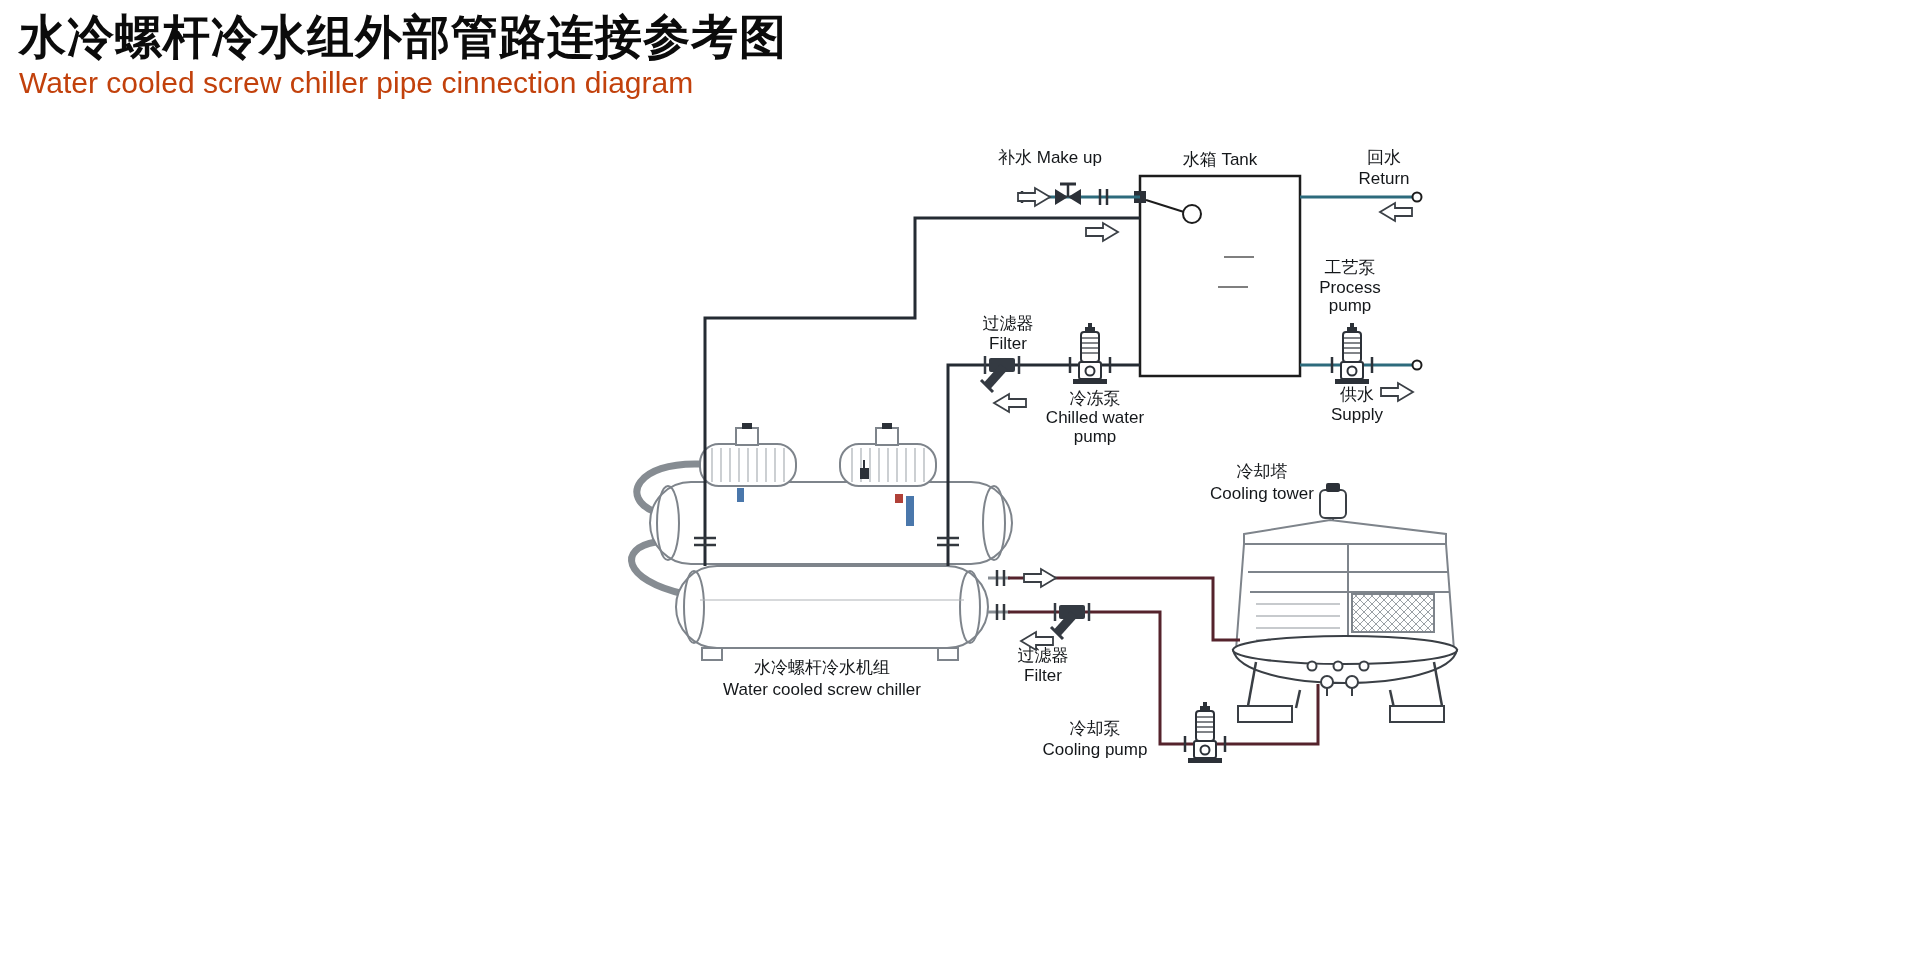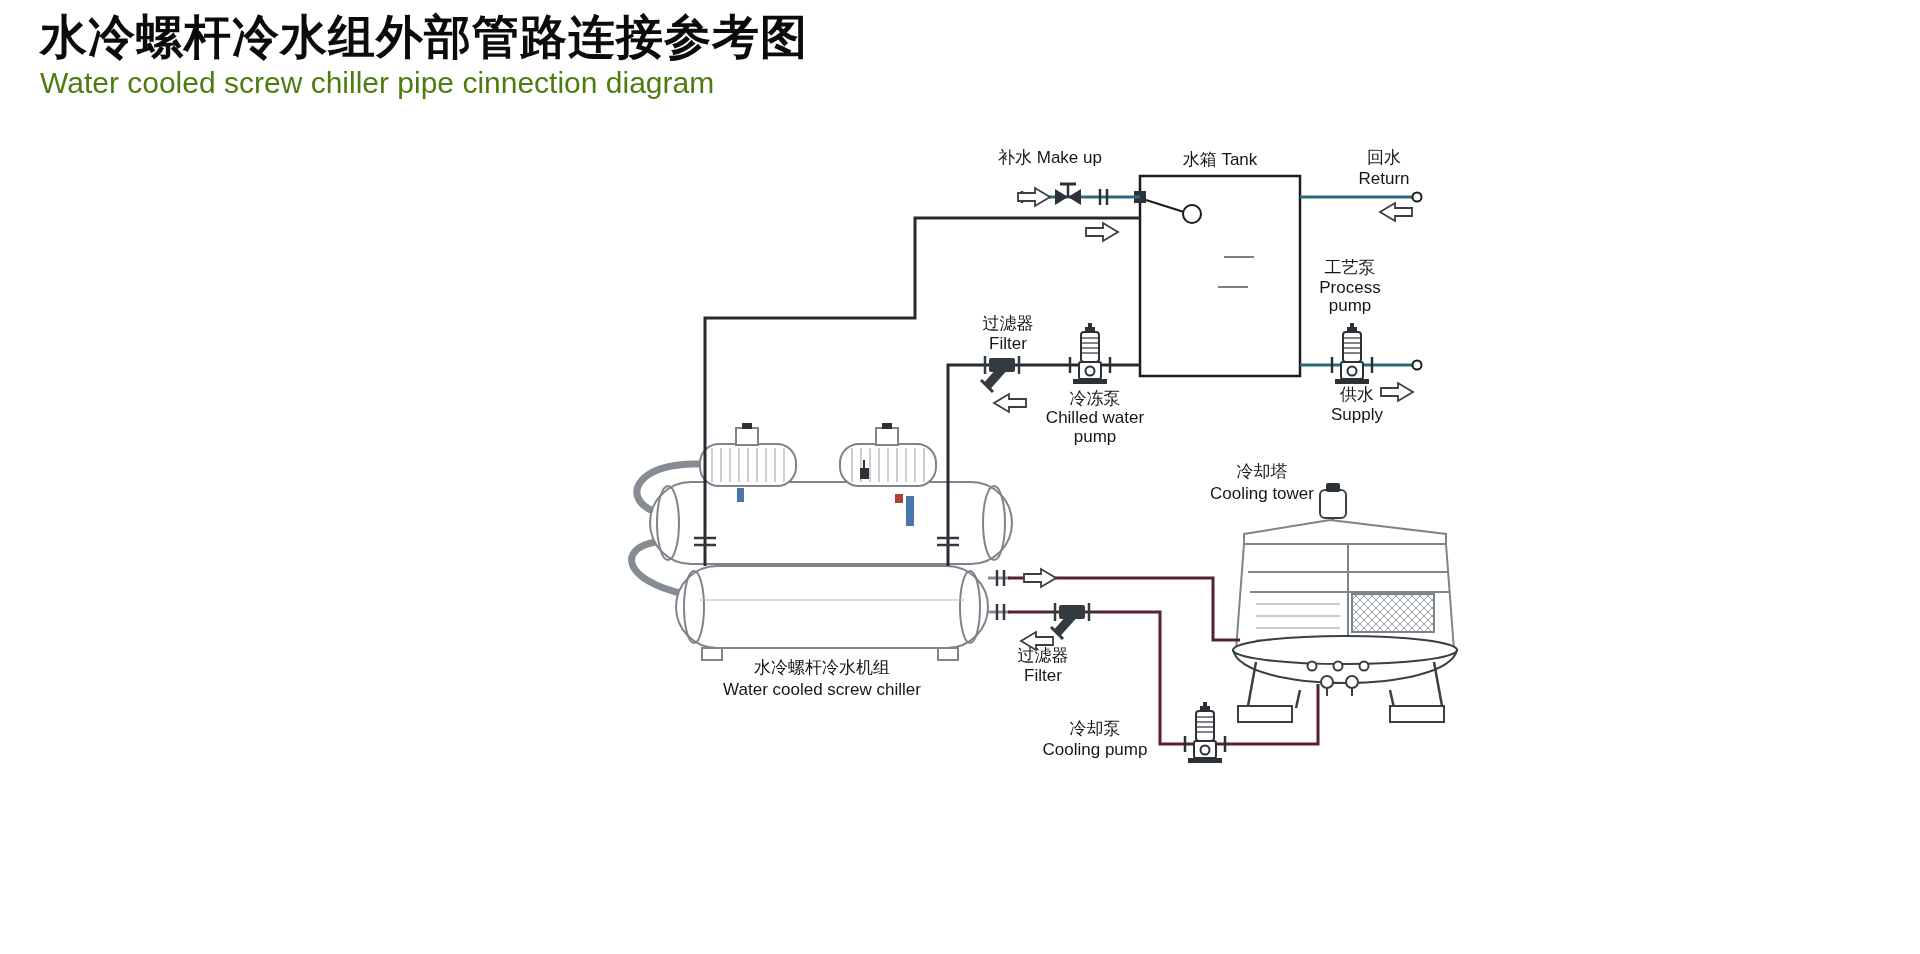--- a/index.html
+++ b/index.html
@@ -1,26 +1,26 @@
 <!DOCTYPE html>
 <html><head>
 <meta charset="utf-8">
 <style>
   html,body{margin:0;padding:0;}
   body{
     width:1920px;height:954px;position:relative;background:#ffffff;
     font-family:"Liberation Sans",sans-serif;overflow:hidden;
   }
-  .hdr{position:absolute;left:40px;top:10px;z-index:5;}
+  .hdr{position:absolute;left:19px;top:10px;z-index:5;}
   .hdr h1{
     margin:0;font-size:47px;line-height:1.15;font-weight:900;color:#0b0b0b;
     letter-spacing:1px;font-family:"Liberation Sans",sans-serif;
   }
   .hdr .sub{
-    margin:2px 0 16px 0;font-size:30px;font-weight:400;color:#4d7c0f;
+    margin:2px 0 16px 0;font-size:30px;font-weight:400;color:#c2410c;
     font-family:"Liberation Sans",sans-serif;
   }
   svg.diagram{position:absolute;left:0;top:0;}
   svg text{
     font-family:"Liberation Sans",sans-serif;font-size:17px;fill:#14171a;
     text-anchor:middle;
   }
 </style>
 </head>
 <body>

